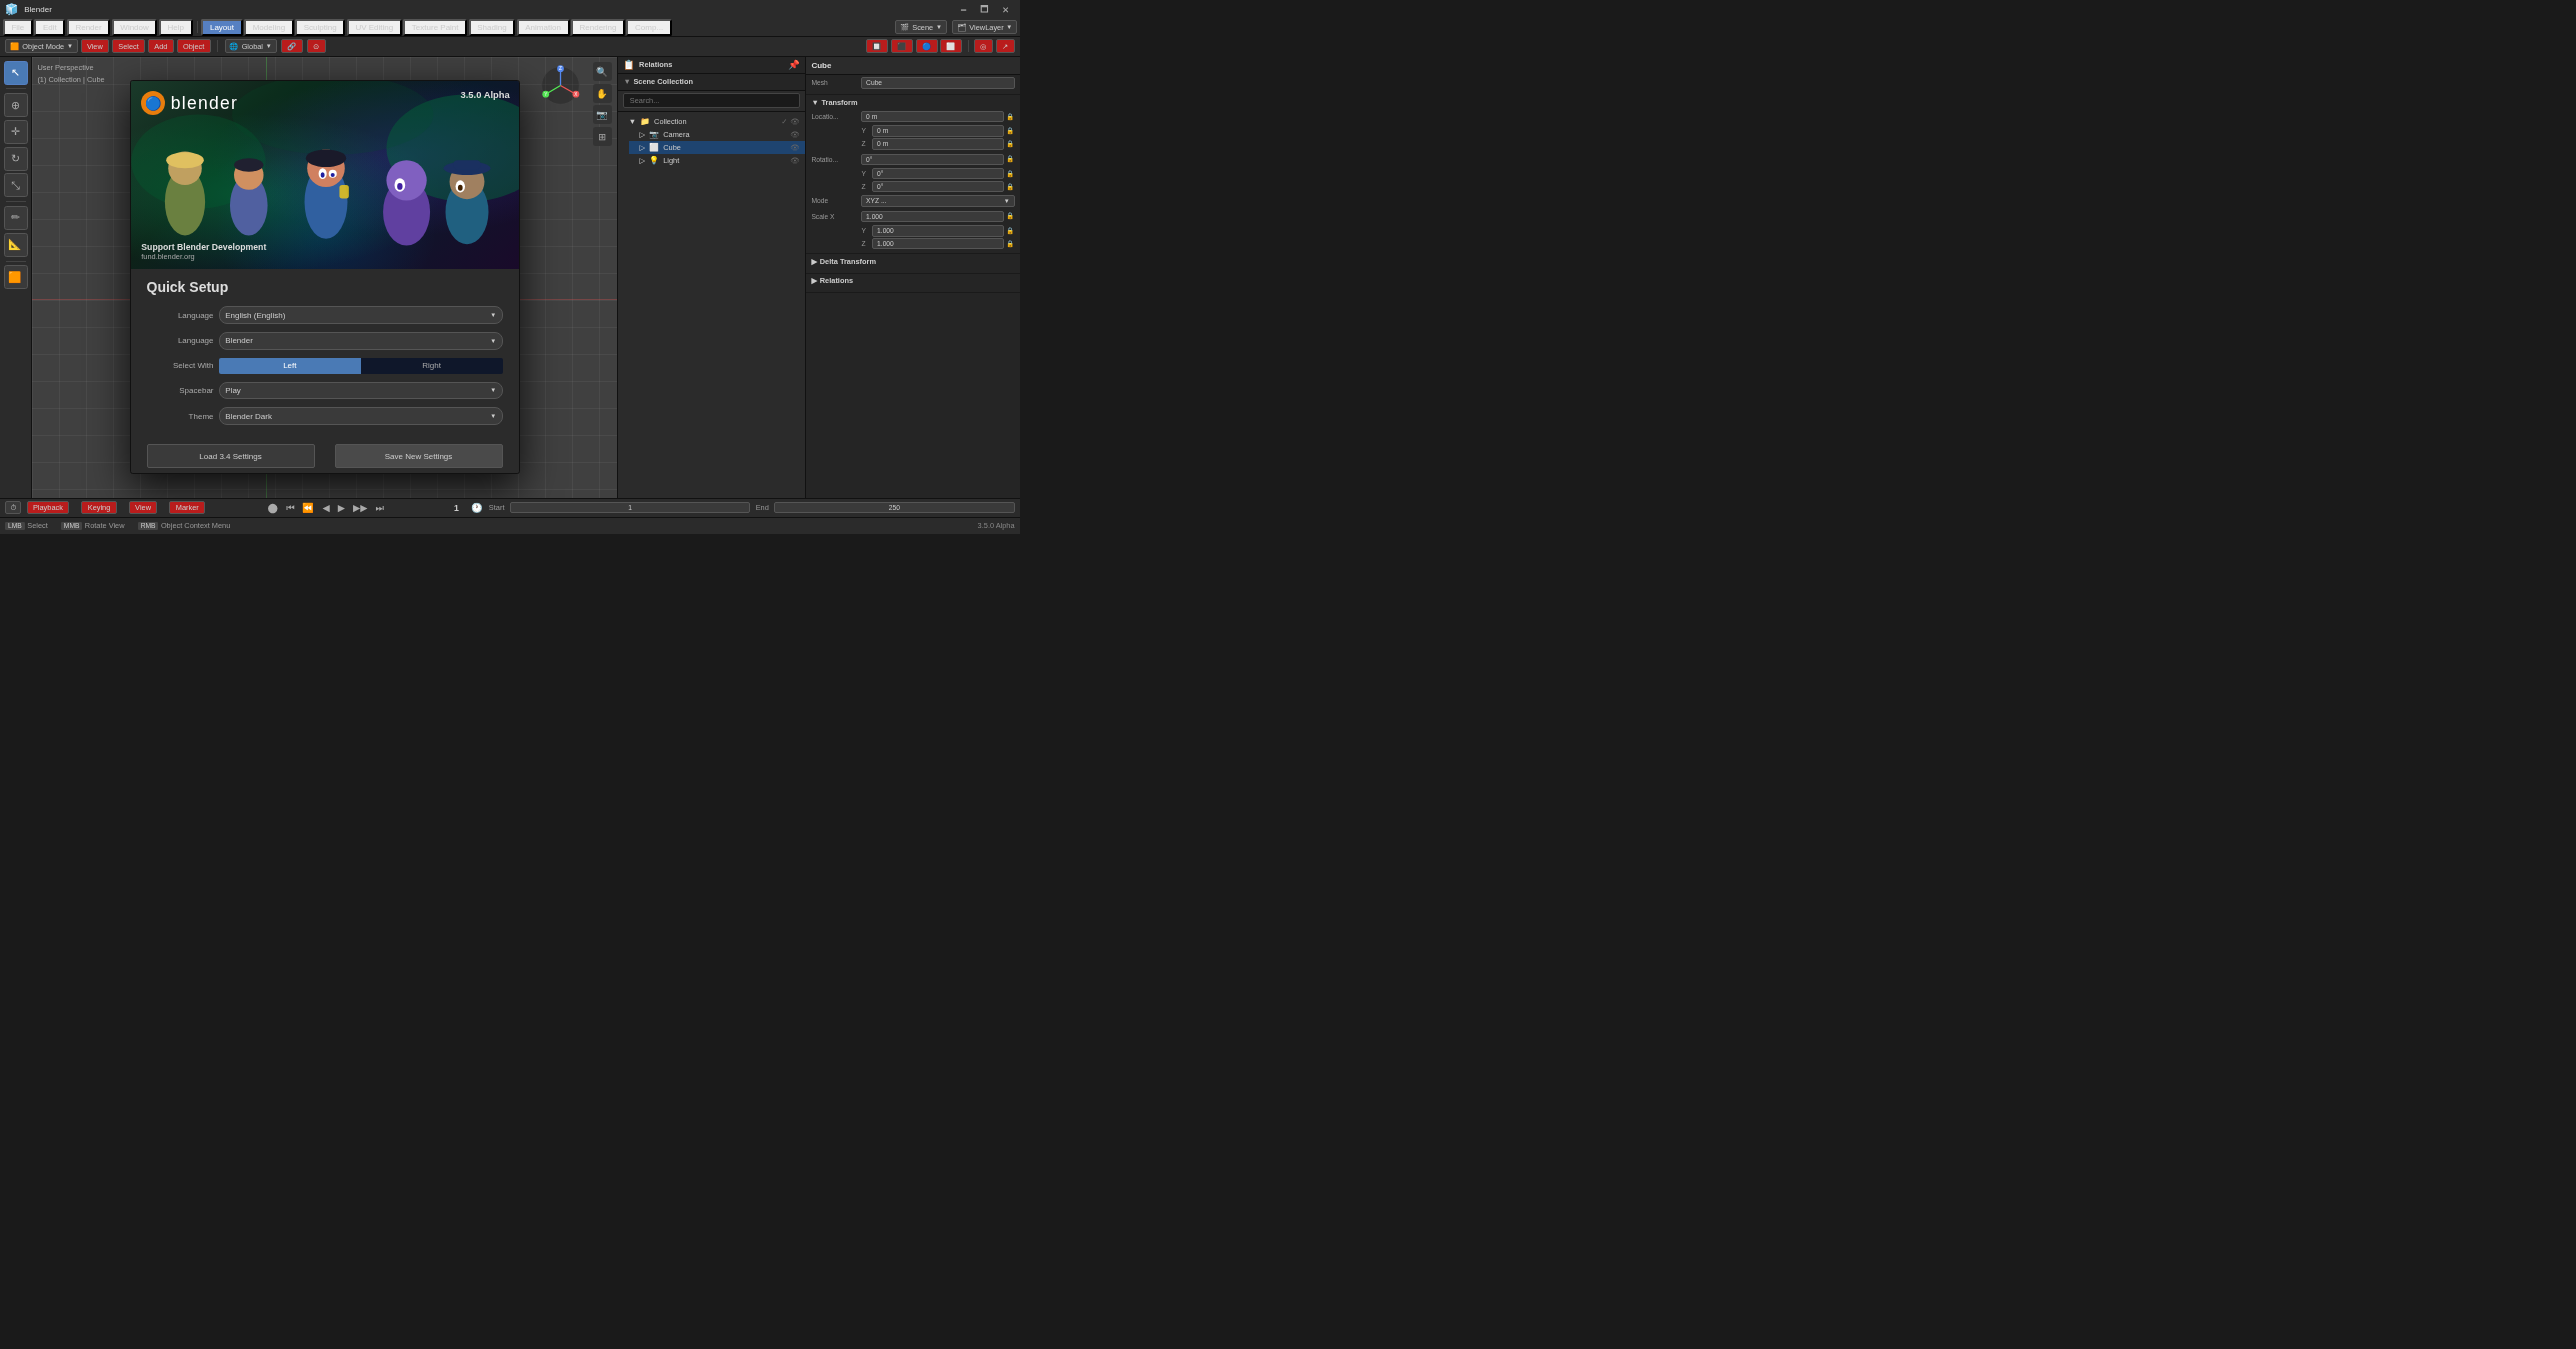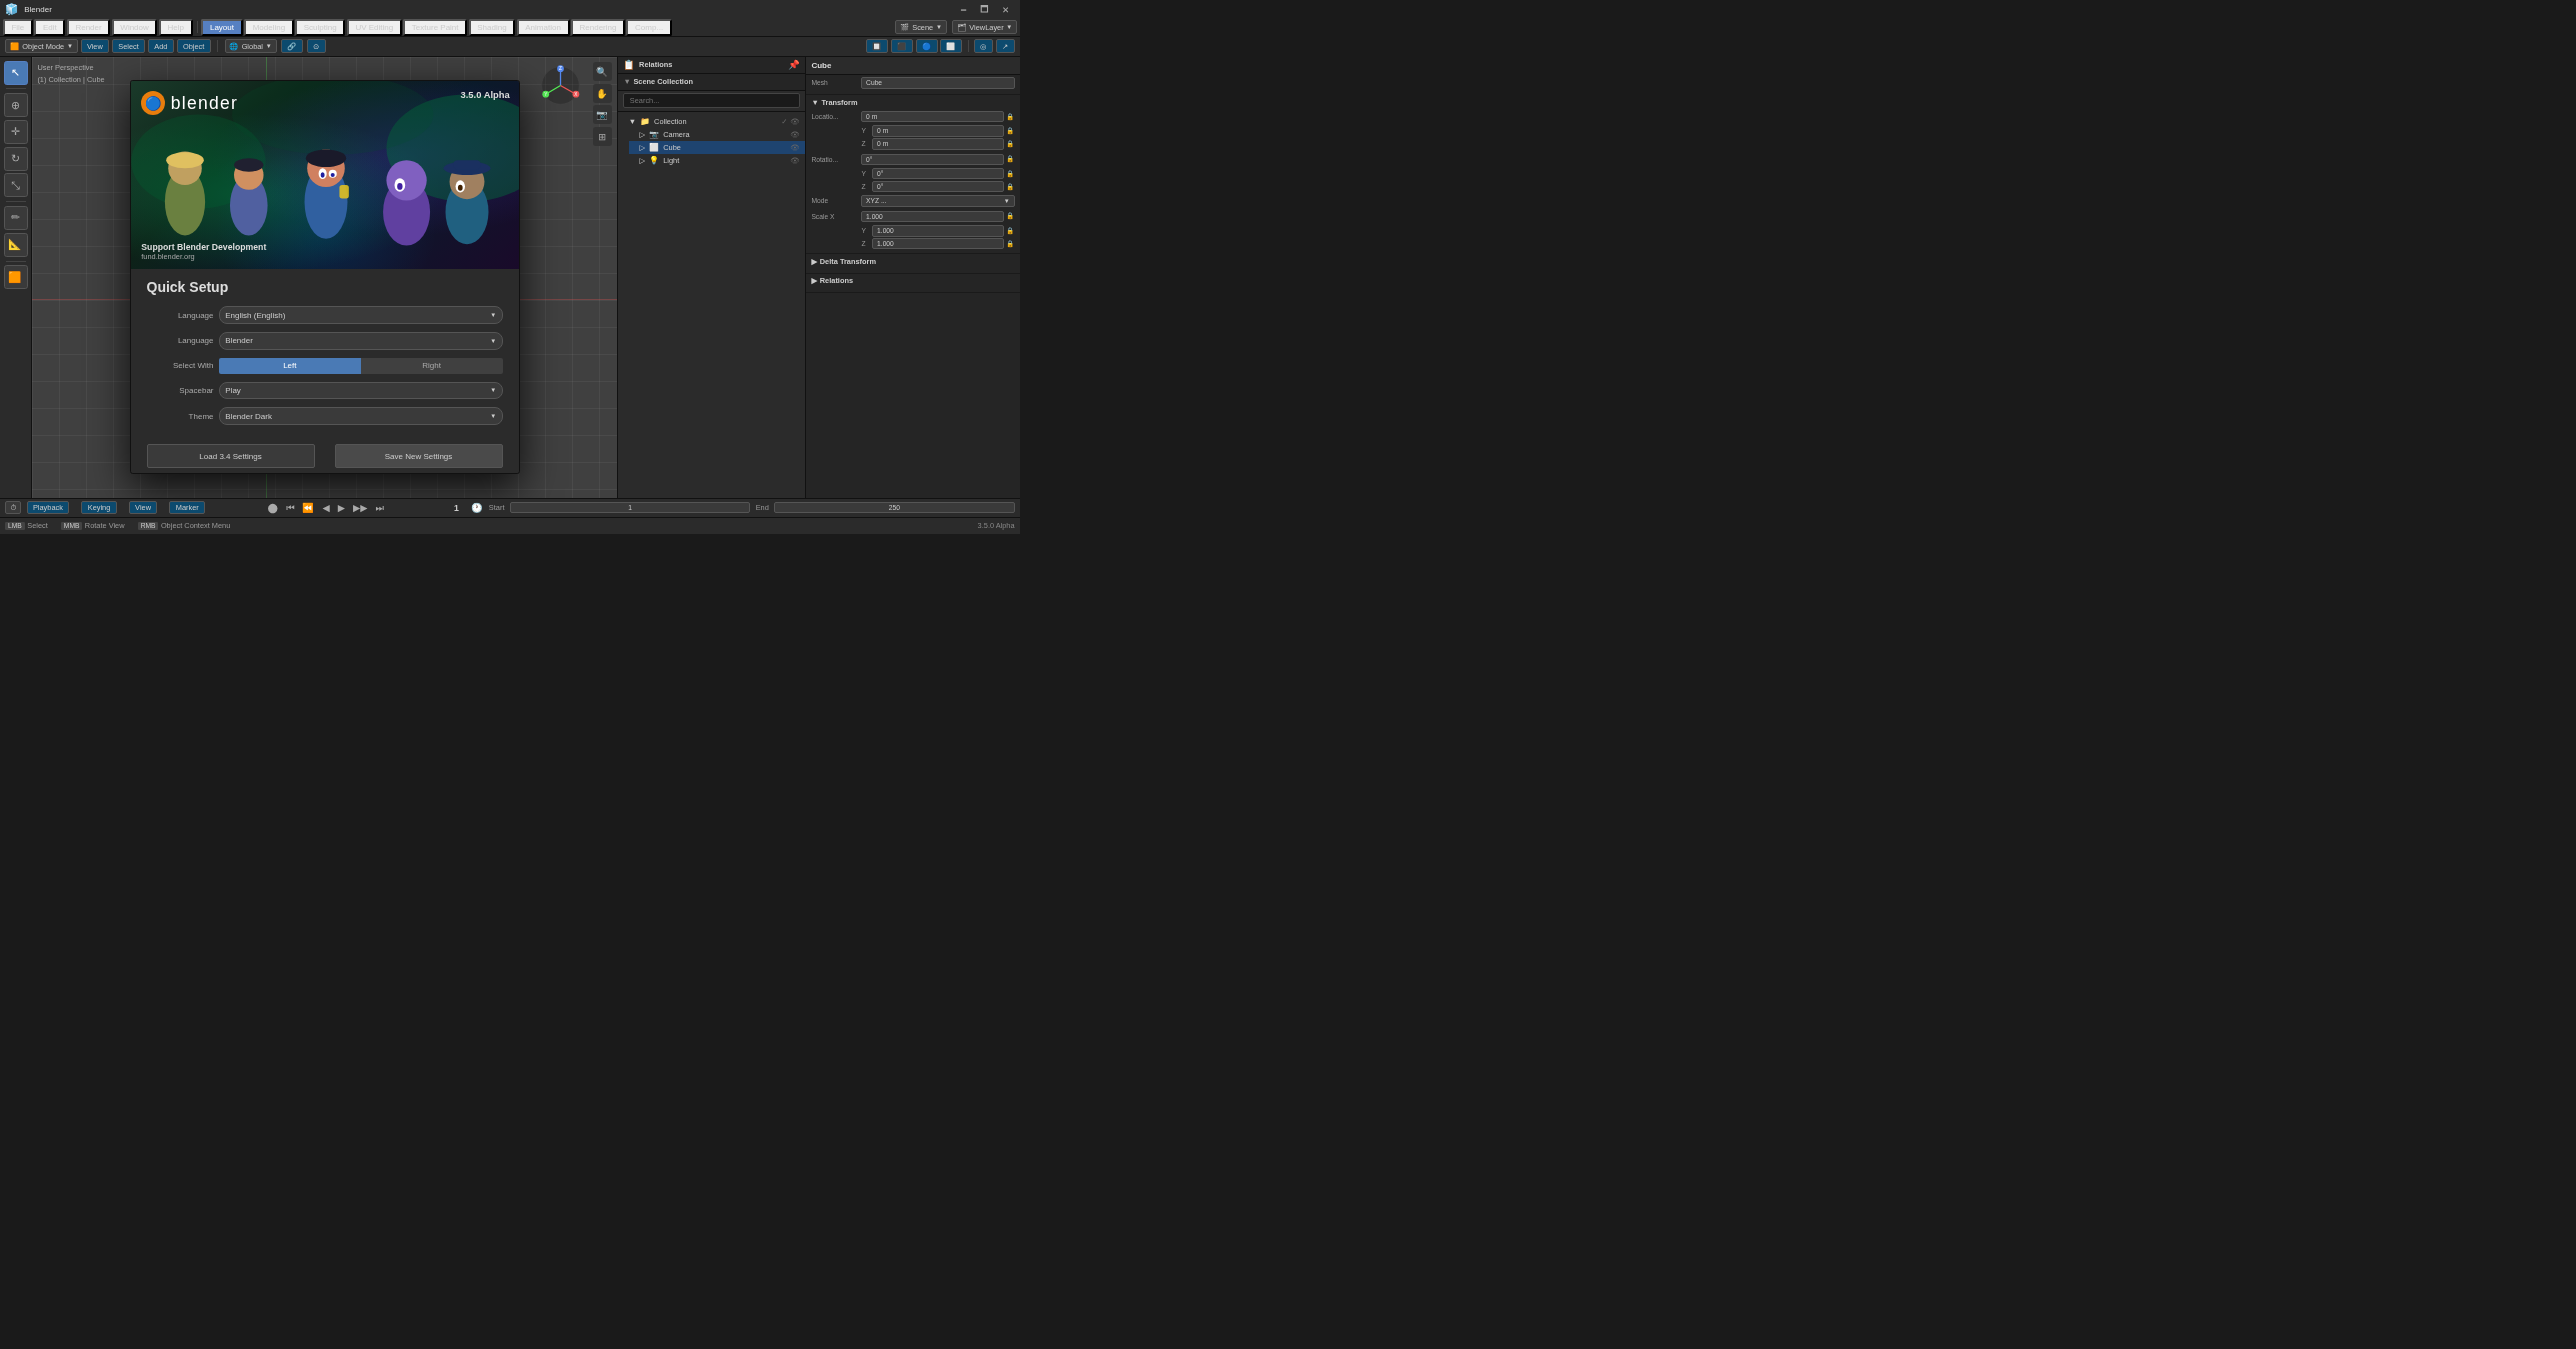--- a/index.html
+++ b/index.html
@@ -69,21 +69,21 @@
       align-items: center;
       gap: 2.7px;
     }
     .toolbar-sep {
       width: 0.7px;
       height: 12px;
       background: #444;
       margin: 0 2.7px;
     }
     .toolbar-btn {
-      background: #0c4a6e;
+      background: #b91c1c;
       border: 0.7px solid #555;
       border-radius: 2px;
       color: #ccc;
       padding: 1.3px 5.4px;
       cursor: pointer;
       font-size: 7.4px;
       display: flex;
       align-items: center;
       gap: 2.7px;
     }
@@ -441,21 +441,21 @@
       border-radius: 2px;
       overflow: hidden;
     }
     .toggle-btn {
       flex: 1;
       padding: 3.4px 0;
       text-align: center;
       cursor: pointer;
       font-size: 8px;
       border: none;
-      background: #404040;
+      background: #0f172a;
       color: #aaa;
     }
     .toggle-btn.active {
       background: #4a7ab5;
       color: #fff;
     }
     .dialog-footer {
       display: flex;
       gap: 20px;
       padding: 0 16px 5px;

